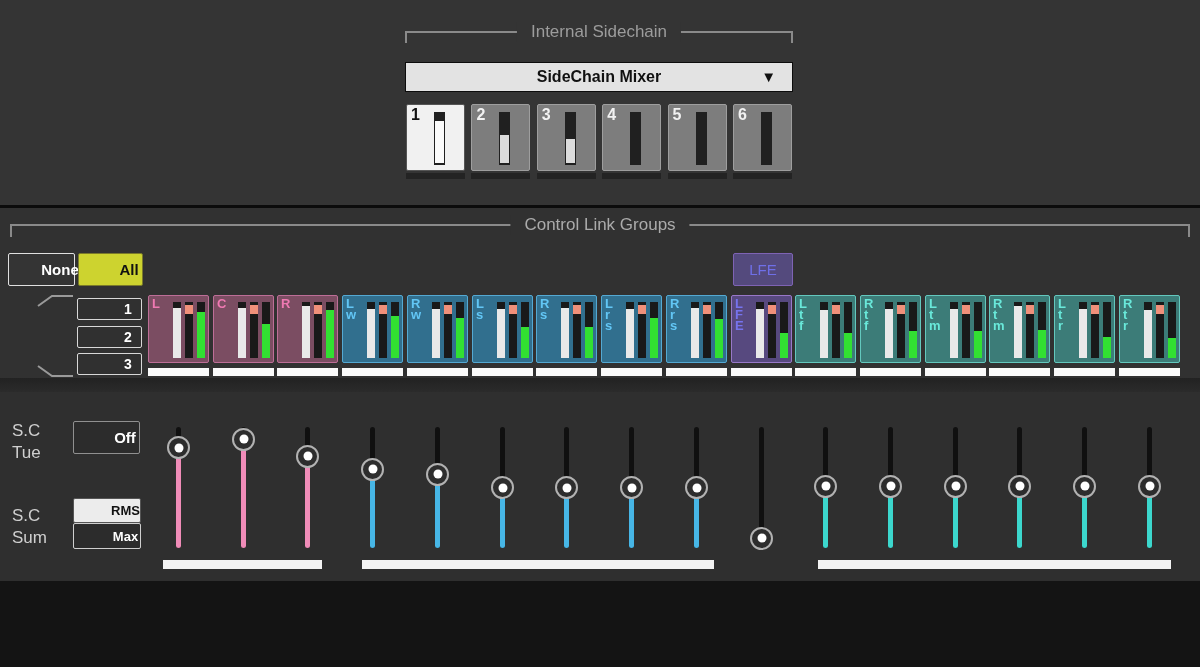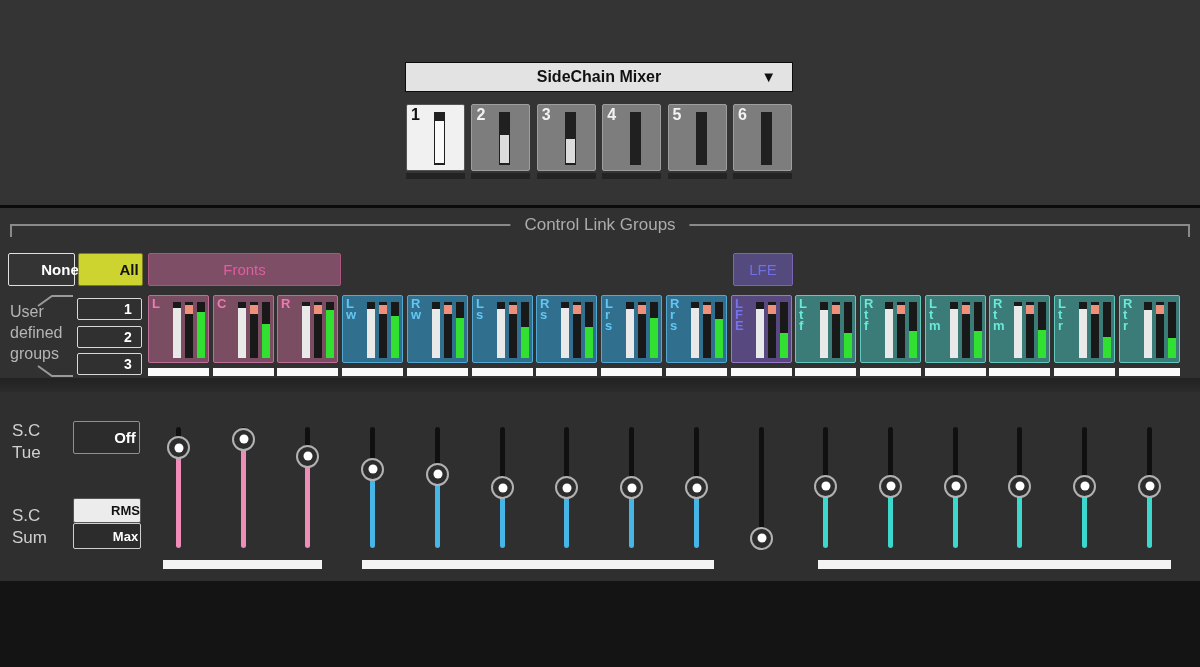--- a/index.html
+++ b/index.html
@@ -68,34 +68,36 @@
 
 <div id="app">
 
   <div class="abs top-section"></div>
   <div class="abs divider"></div>
   <div class="abs panel1"></div>
   <div class="abs seam"></div>
   <div class="abs panel2"></div>
   <div class="abs footer"></div>
 
+  <div class="abs bracket" id="top-bracket">
+    <span class="bracket-title">Internal Sidechain</span>
+  </div>
 
   <div class="abs bracket" id="clg-bracket">
     <span class="bracket-title">Control Link Groups</span>
   </div>
 
   <div class="abs dropdown">
     <span class="dd-value">SideChain Mixer</span>
     <span class="dd-arrow">▼</span>
   </div>
 
   <div class="abs btn" id="none-btn">None</div>
   <div class="abs btn" id="all-btn" style="background: rgb(205, 211, 47);">All</div>
 
-  <div class="abs" id="user-groups-label">User defined groups</div>
   <svg class="abs corner-marks" width="1200" height="667" viewBox="0 0 1200 667">
     <polyline points="38,306 52,296 73,296" fill="none" stroke="#9a9a9a" stroke-width="2"></polyline>
     <polyline points="38,366 52,376 73,376" fill="none" stroke="#9a9a9a" stroke-width="2"></polyline>
   </svg>
 
   <div class="abs" id="sc-mon-label">S.C Tue</div>
   <div class="abs btn" id="off-btn">Off</div>
   <div class="abs" id="sc-sum-label">S.C Sum</div>
   <div class="abs btn" id="rms-btn">RMS</div>
   <div class="abs btn" id="max-btn">Max</div>
@@ -128,21 +130,20 @@
     <div class="abs sc-slot" style="left: 667.6px; background: rgb(125, 125, 125); border: 1px solid rgb(158, 158, 158);">
       <div class="sc-slot-num" style="color: rgb(242, 242, 242);">5</div>
       <div class="sc-slot-meter"></div>
     </div>
     <div class="abs sc-slot-shadow" style="left: 667.6px; width: 59px;"></div>
     <div class="abs sc-slot" style="left: 733px; background: rgb(125, 125, 125); border: 1px solid rgb(158, 158, 158);">
       <div class="sc-slot-num" style="color: rgb(242, 242, 242);">6</div>
       <div class="sc-slot-meter"></div>
     </div>
     <div class="abs sc-slot-shadow" style="left: 733px; width: 59px;"></div>
-    <div class="abs group-header" style="left: 148px; width: 193px; background: rgb(125, 78, 102); border: 1.5px solid rgb(173, 85, 128); color: rgb(224, 94, 159);">Fronts</div>
     <div class="abs group-header" style="left: 733px; width: 60px; background: rgb(84, 74, 125); border: 1.5px solid rgb(126, 99, 180); color: rgb(111, 111, 232);">LFE</div>
     <div class="abs btn ug-btn" style="top: 298px;">1</div>
     <div class="abs btn ug-btn" style="top: 326px;">2</div>
     <div class="abs btn ug-btn" style="top: 353px;">3</div>
     <div class="abs chan-box" style="left: 148px; background: rgb(123, 77, 98); border: 1.5px solid rgb(189, 110, 151);">
       <div class="chan-label" style="color: rgb(239, 121, 178);">
         <div>L</div>
       </div>
       <div class="chan-slot" style="left: 24px;">
         <div class="m-fill" style="top: 10%; background: rgb(233, 233, 233);"></div>

